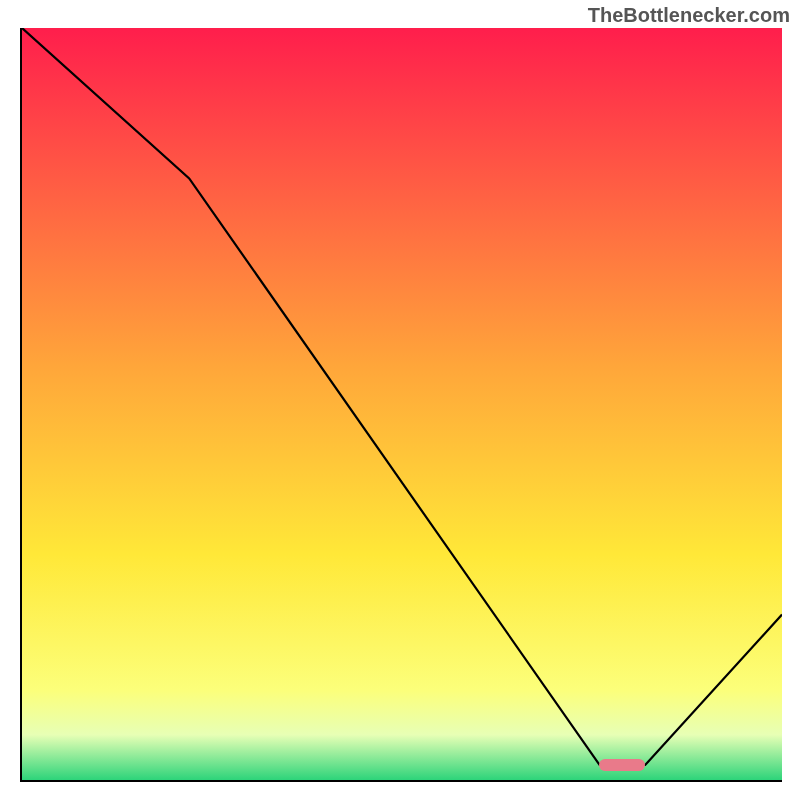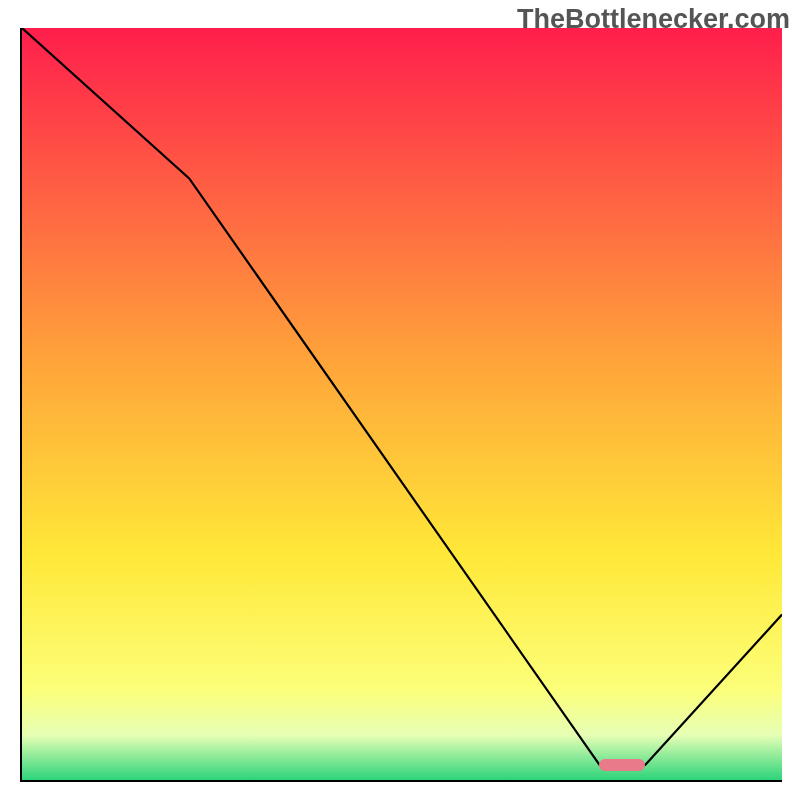--- a/index.html
+++ b/index.html
@@ -8,21 +8,21 @@
     width: 800px;
     height: 800px;
     position: relative;
     font-family: Arial, sans-serif;
     background: #fff;
   }
   .watermark {
     position: absolute;
     top: 4px;
     right: 10px;
-    font-size: 27px;
+    font-size: 20px;
     font-weight: bold;
     color: #555;
     z-index: 10;
   }
   .chart-area {
     position: absolute;
     left: 20px;
     top: 28px;
     width: 760px;
     height: 752px;

